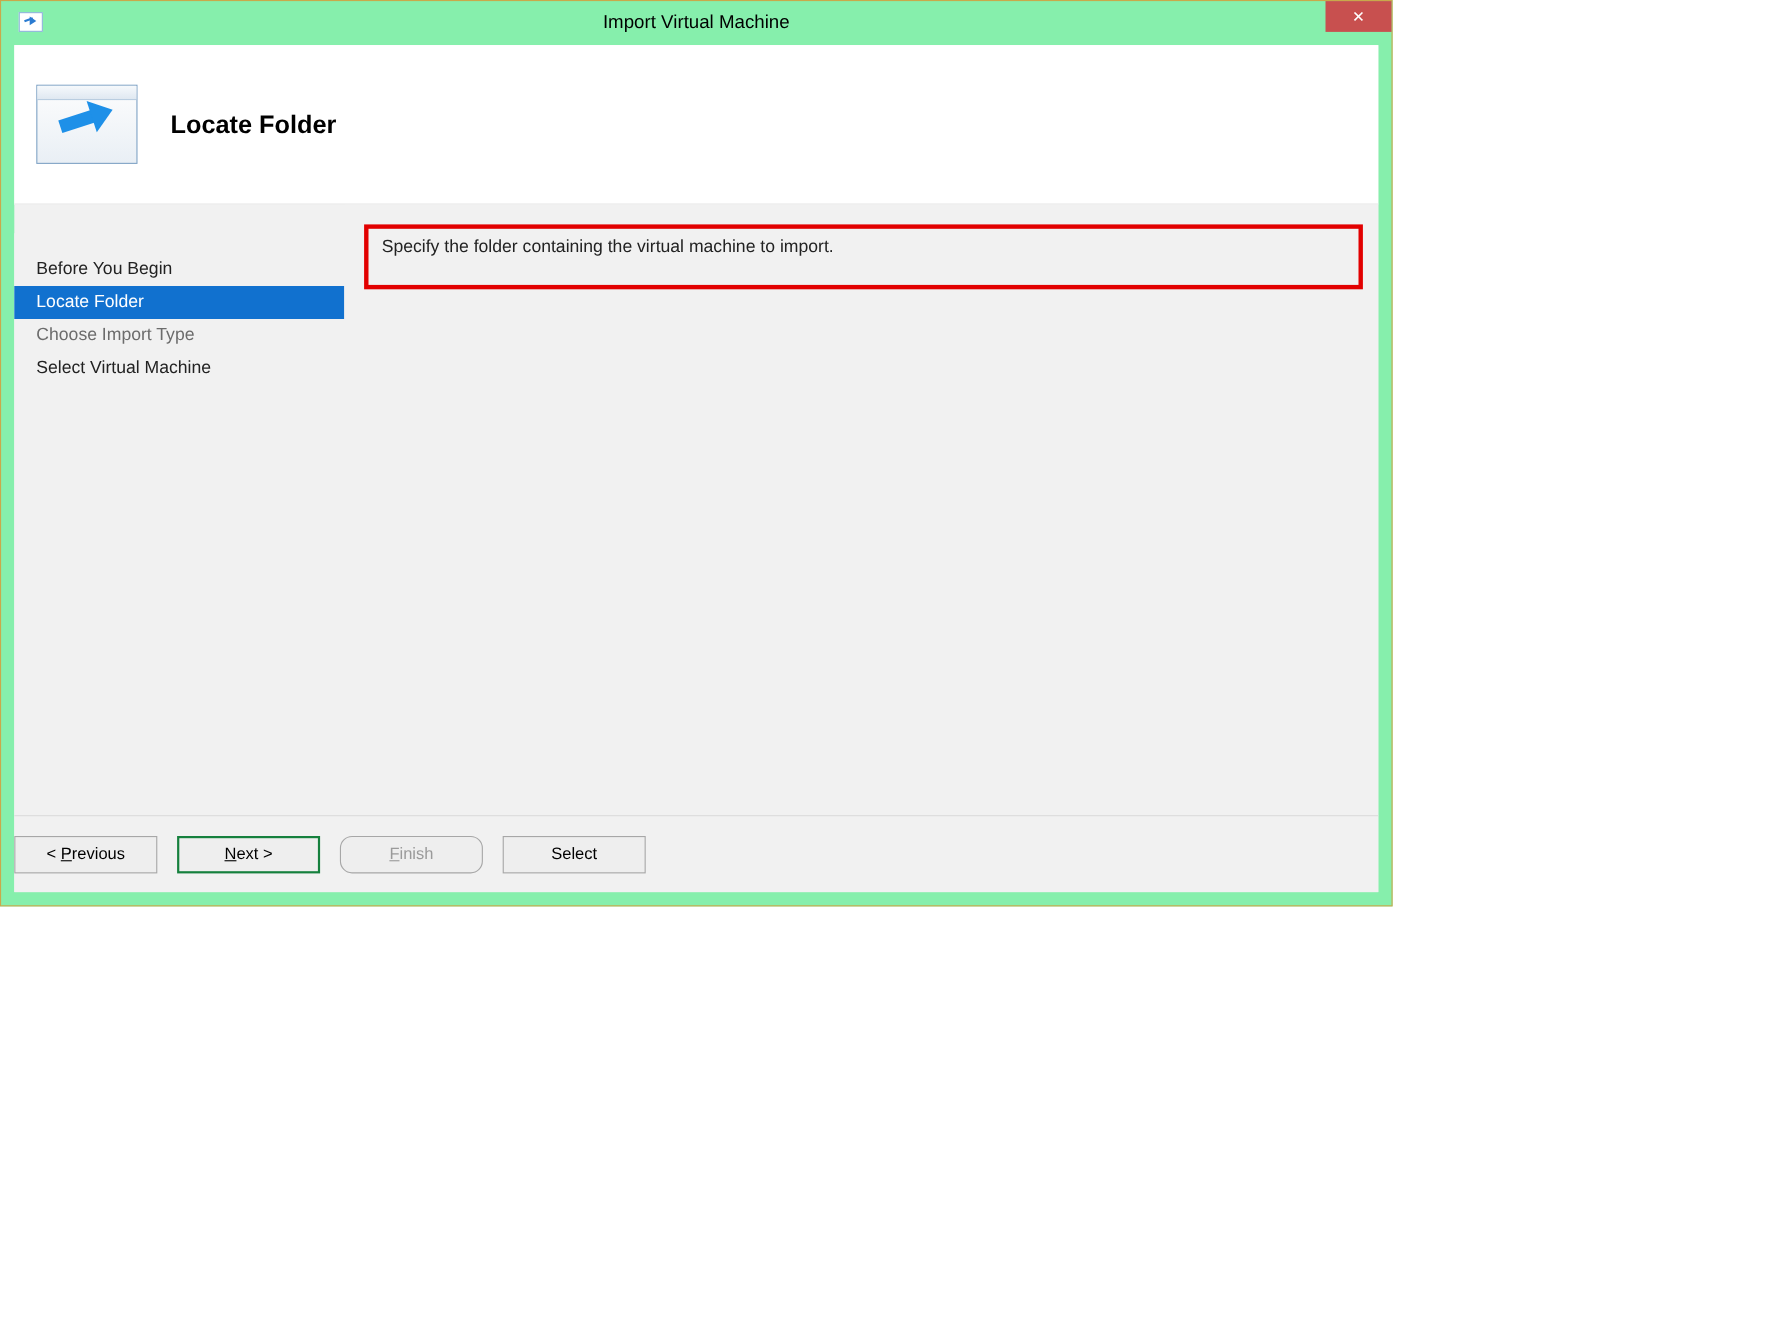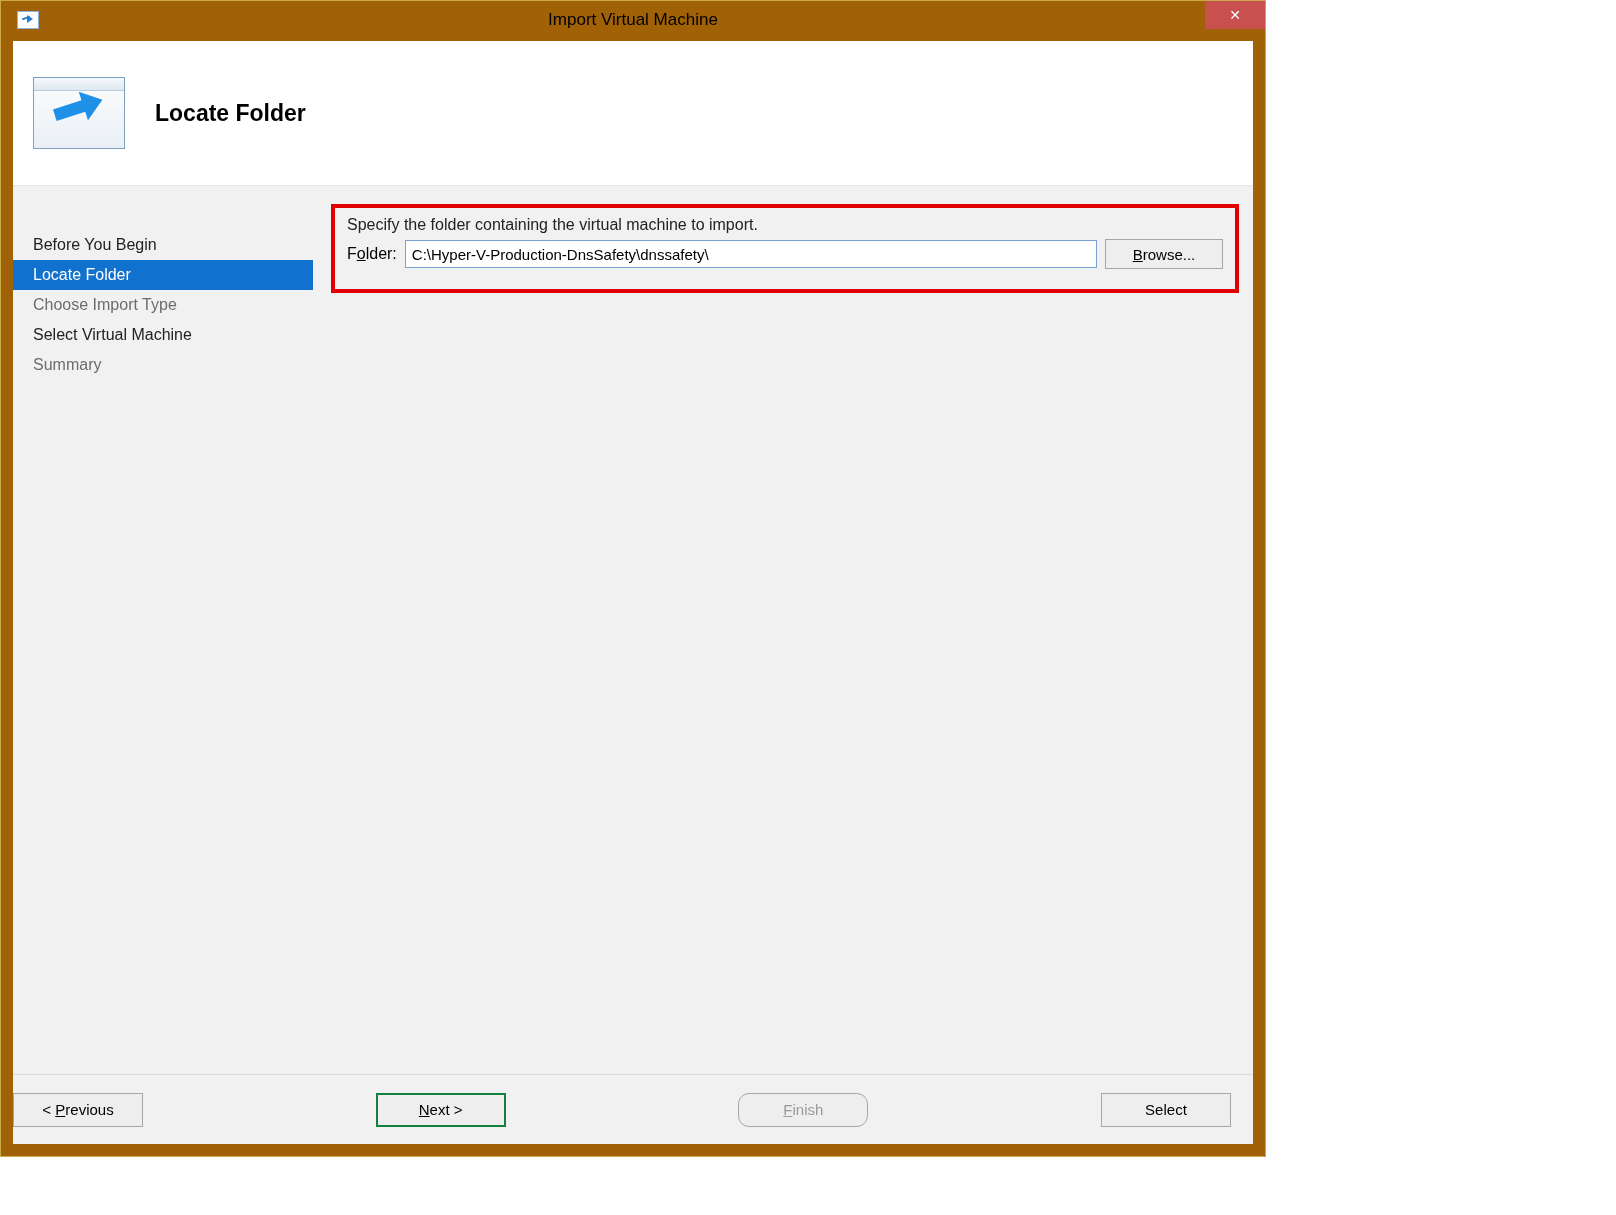--- a/index.html
+++ b/index.html
@@ -9,22 +9,22 @@
     font-family: "Segoe UI", Tahoma, sans-serif;
     font-size: 15px;
     background: #fff;
     width: 1616px;
     height: 1215px;
     position: relative;
   }
   .outer-frame {
     position: absolute;
     left: 0; top: 0;
-    width: 1266px; height: 1157px;
-    background: #a16207;
+    width: 1266px; height: 824px;
+    background: #86efac;
     border: 1px solid #c9a94a;
   }
   .title-bar {
     height: 38px;
     display: flex;
     align-items: center;
     position: relative;
   }
   .sys-icon {
     width: 22px; height: 18px;
@@ -192,22 +192,21 @@
   }
   .browse-btn .ul { text-decoration: underline; }
   .footer {
     position: absolute;
     left: 0; right: 0; bottom: 0;
     height: 70px;
     border-top: 1px solid #dcdcdc;
     background: #f1f1f1;
     display: flex;
     align-items: center;
-    justify-content: space-between;
-    padding-right: 22px;
+    justify-content: flex-start;
     gap: 18px;
   }
   .wiz-btn {
     min-width: 130px;
     height: 34px;
     background: #eee;
     border: 1px solid #a7a7a7;
     font-size: 15px;
     cursor: pointer;
     font-family: inherit;
@@ -244,31 +243,25 @@
       <div class="header-title">Locate Folder</div>
     </div>
 
     <div class="content-row">
 
       <div class="sidebar">
         <div class="sidebar-item">Before You Begin</div>
         <div class="sidebar-item selected">Locate Folder</div>
         <div class="sidebar-item disabled">Choose Import Type</div>
         <div class="sidebar-item">Select Virtual Machine</div>
-        <div class="sidebar-item disabled">Summary</div>
       </div>
 
       <div class="main-pane">
         <div class="highlight-box">
           <div class="instruction">Specify the folder containing the virtual machine to import.</div>
-          <div class="folder-row">
-            <span class="folder-label"><span>F</span><span class="ul">o</span><span>lder:</span></span>
-            <input class="folder-input" type="text" value="C:\Hyper-V-Production-DnsSafety\dnssafety\" style="">
-            <button class="browse-btn"><span class="ul">B</span><span>rowse...</span></button>
-          </div>
         </div>
       </div>
 
     </div>
 
     <div class="footer">
       <button class="wiz-btn"><span>&lt; </span><span class="ul">P</span><span>revious</span></button>
       <button class="wiz-btn default"><span class="ul">N</span><span>ext &gt;</span></button>
       <button class="wiz-btn disabled"><span class="ul">F</span><span>inish</span></button>
       <button class="wiz-btn">Select</button>

